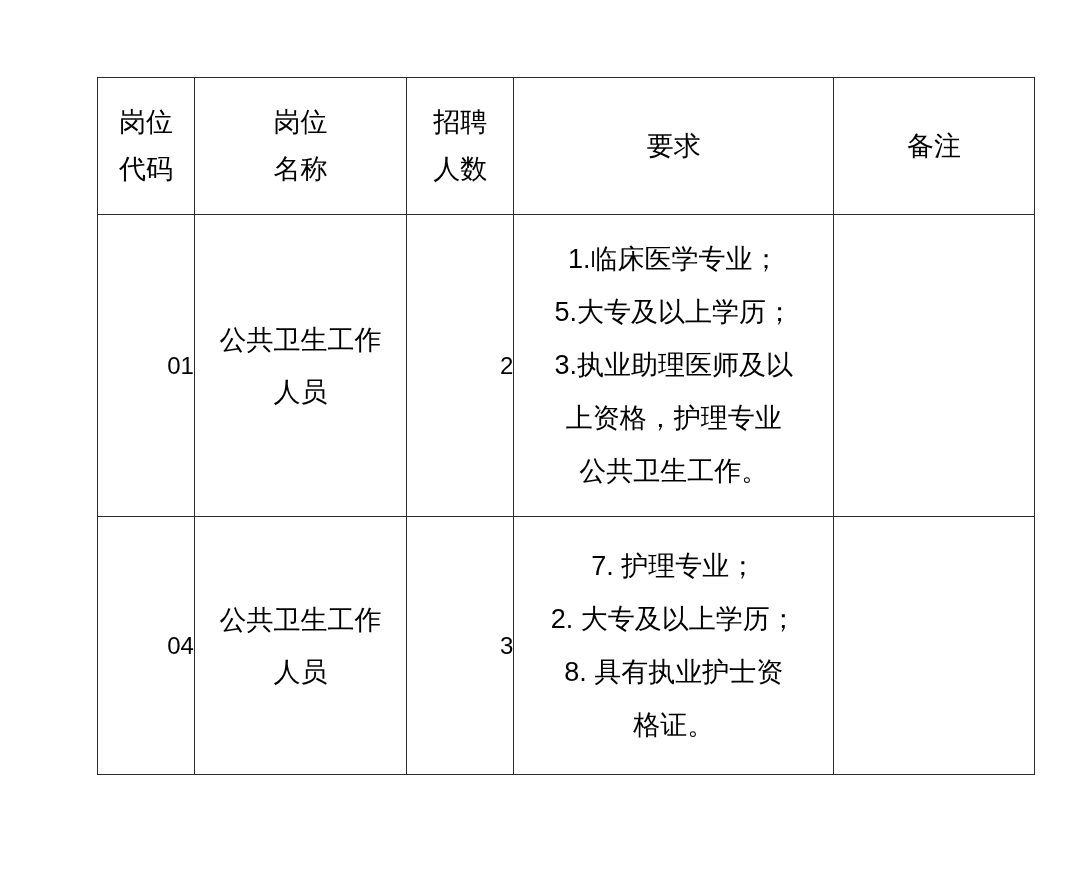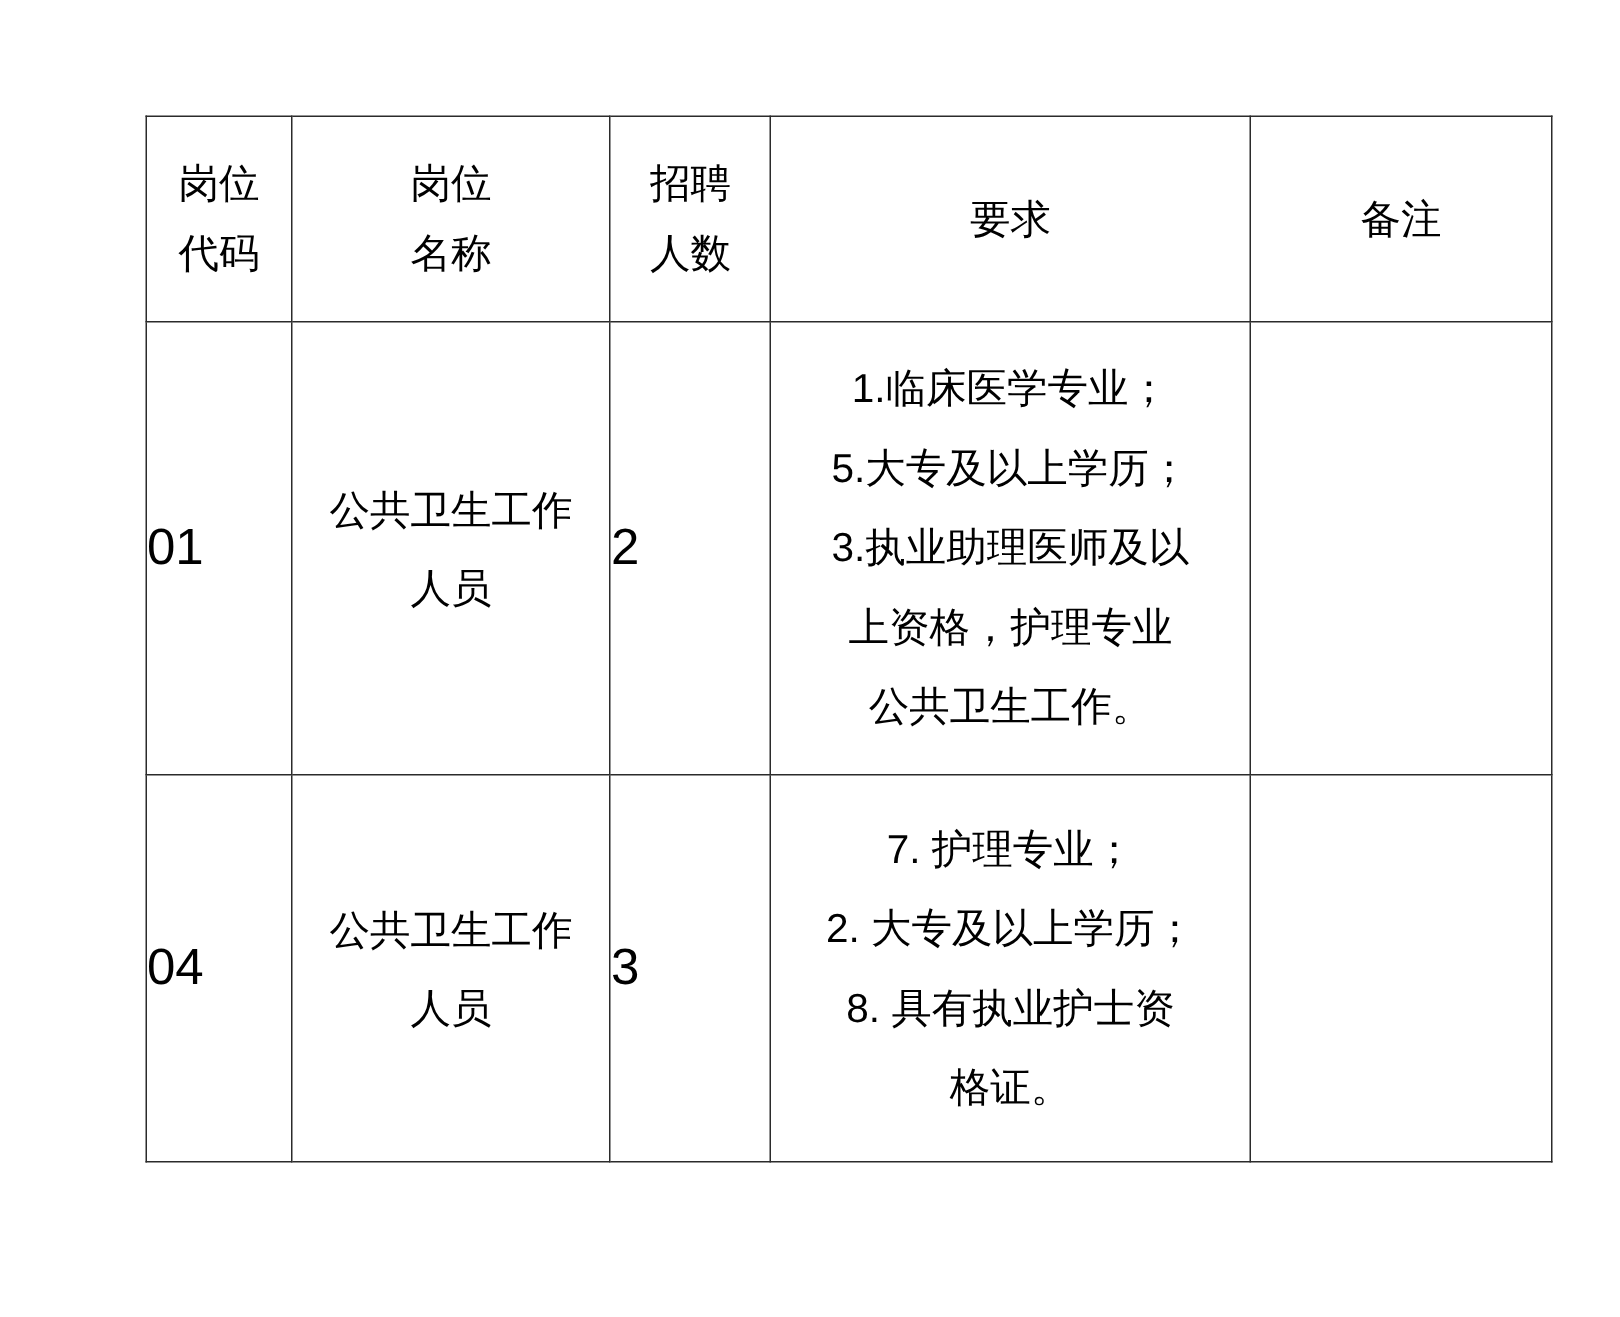--- a/index.html
+++ b/index.html
@@ -50,22 +50,22 @@
     text-align: center;
     font-size: 27px;
     line-height: 47px;
     height: 136px;
     padding: 0 6px;
   }
   .head-cell .l {
     display: block;
   }
   .cell-center {
-    text-align: left;
-    font-size: 34px;
+    text-align: right;
+    font-size: 24px;
     padding: 6px 4px;
   }
   .cell-name {
     text-align: center;
     font-size: 27px;
     line-height: 52px;
     padding: 8px 10px;
   }
   .cell-name .l { display: block; }
   .cell-req {

